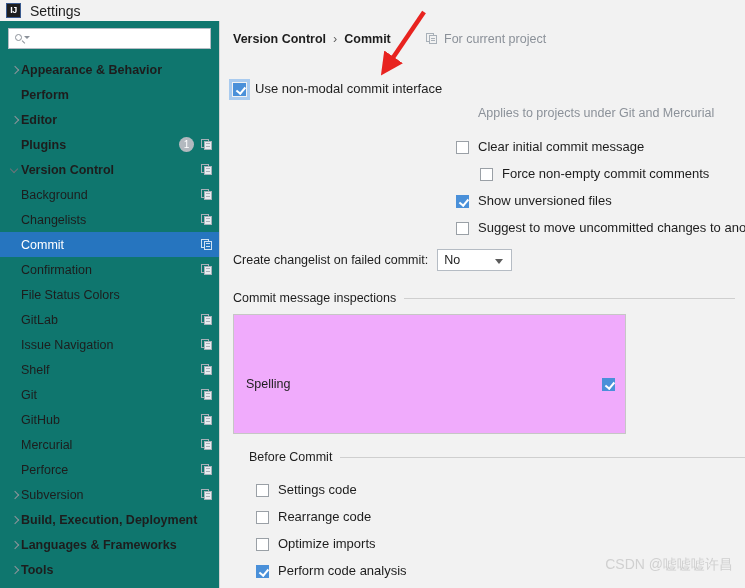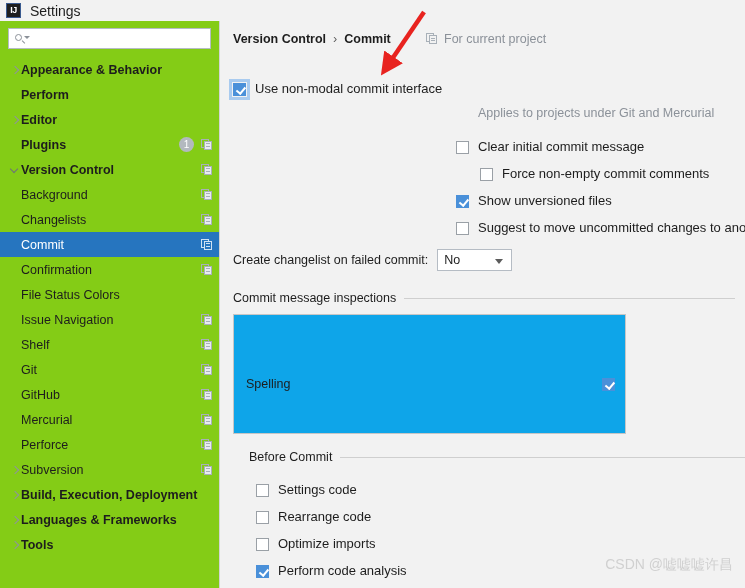--- a/index.html
+++ b/index.html
@@ -61,21 +61,21 @@
     font-size: 14px;
     color: #1d1d1d;
   }
 
   
   .sidebar {
     position: absolute;
     left: 0; top: 21px;
     width: 219px;
     height: 567px;
-    background: #84cc16;
+    background: #0f766e;
     box-sizing: border-box;
     overflow: hidden;
   }
   .search-wrap {
     padding: 7px 8px 0 8px;
   }
   .search-box {
     position: relative;
     height: 21px;
     background: #ffffff;
@@ -344,21 +344,21 @@
     color: #1d1d1d;
   }
   .group-sep .gl {
     margin-left: 8px;
     height: 1px;
     background: #cfcfcf;
   }
 
   .inspections-box {
     position: absolute;
-    background: #0ea5e9;
+    background: #f0abfc;
     border: 1px solid #c6c6c6;
     box-sizing: border-box;
   }
   .insp-row {
     position: absolute;
     left: 0;
     width: 100%;
     display: flex;
     align-items: center;
     justify-content: space-between;
@@ -490,20 +490,31 @@
             <span class="l2"></span>
           </span>
         </div>
         <div class="tree-row ind1">
           <span class="arrow"></span>
           <span class="tree-label">File Status Colors</span>
           <span class="spacer"></span>
         </div>
         <div class="tree-row ind1">
           <span class="arrow"></span>
+          <span class="tree-label">GitLab</span>
+          <span class="spacer"></span>
+          <span class="copy-icon">
+            <span class="o"></span>
+            <span class="i"></span>
+            <span class="l1"></span>
+            <span class="l2"></span>
+          </span>
+        </div>
+        <div class="tree-row ind1">
+          <span class="arrow"></span>
           <span class="tree-label">Issue Navigation</span>
           <span class="spacer"></span>
           <span class="copy-icon">
             <span class="o"></span>
             <span class="i"></span>
             <span class="l1"></span>
             <span class="l2"></span>
           </span>
         </div>
         <div class="tree-row ind1">

